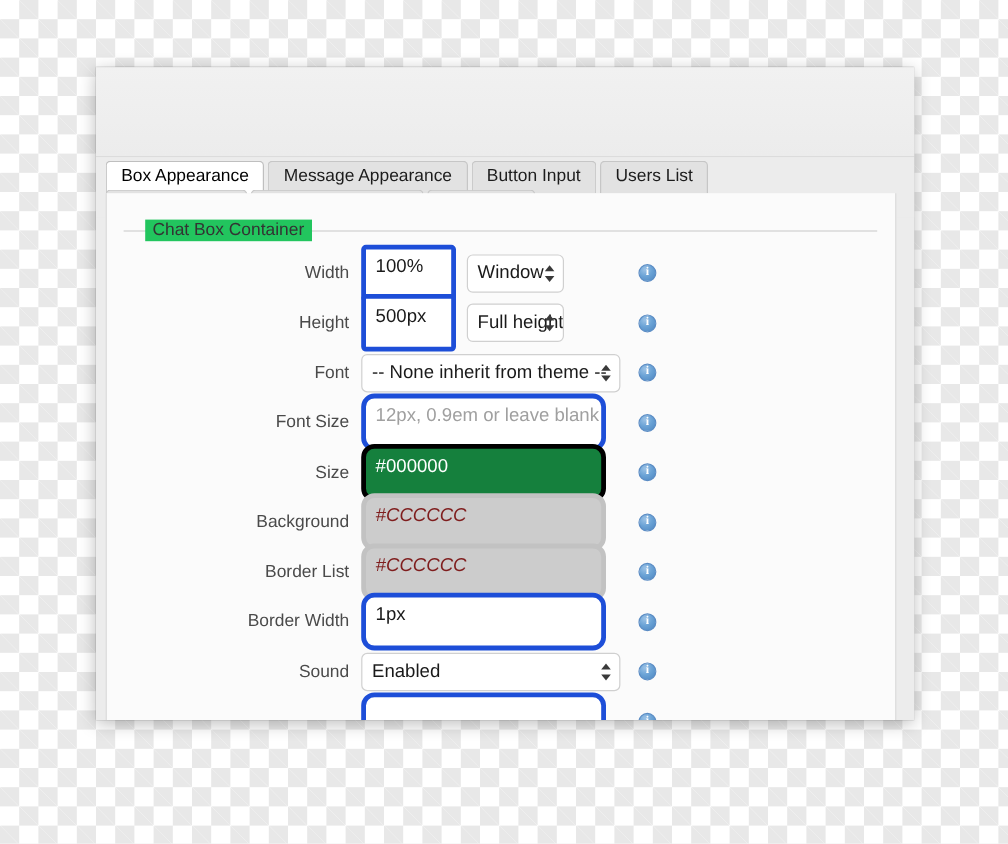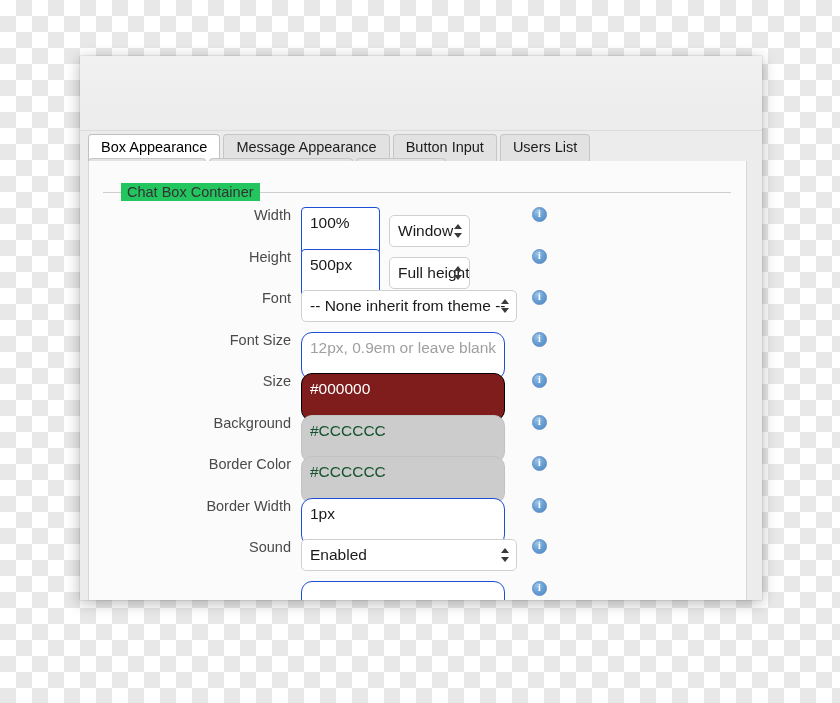--- a/index.html
+++ b/index.html
@@ -125,51 +125,51 @@
   .form {
     position: absolute;
     left: 0;
     top: 46px;
     width: 100%;
   }
   .row {
     position: relative;
     height: 41.5px;
     display: flex;
-    align-items: flex-start;
+    align-items: center;
   }
   .lbl {
     width: 212px;
     text-align: right;
     padding-right: 10px;
     font-size: 14.5px;
     color: #4a4a4a;
     white-space: nowrap;
     box-sizing: border-box;
   }
 
   .field {
     box-sizing: border-box;
     height: 48px;
-    border: 1px solid #1d4ed8;
+    border: 4px solid #1d4ed8;
     border-radius: 4px;
     background: #ffffff;
     font-size: 15.5px;
     color: #1a1a1a;
     padding: 0 8px;
     line-height: 29px;
     overflow: hidden;
     white-space: nowrap;
     font-family: "Liberation Sans", sans-serif;
   }
   .field.small   { width: 79px; }
   .field.wide    { width: 204px; border-radius: 11px; }
   .field.placeholder { color: #a0a0a0; }
-  .field.dark { background: #7f1d1d; color: #ffffff; border-color: #000; }
-  .field.grey { background: #cccccc; color: #14532d; border-color: #c2c2c2; }
+  .field.dark { background: #15803d; color: #ffffff; border-color: #000; }
+  .field.grey { background: #cccccc; color: #7f1d1d; border-color: #c2c2c2; font-style: italic; }
 
   .select {
     box-sizing: border-box;
     position: relative;
     height: 32px;
     border: 1px solid #d0d0d0;
     border-radius: 5px;
     background: #ffffff;
     font-size: 15.5px;
     color: #1a1a1a;
@@ -319,21 +319,21 @@
 
       <div class="row">
         <div class="lbl">Background</div>
         <div class="field-col">
           <div class="field wide grey">#CCCCCC</div>
         </div>
         <div class="info"></div>
       </div>
 
       <div class="row">
-        <div class="lbl">Border Color</div>
+        <div class="lbl">Border List</div>
         <div class="field-col">
           <div class="field wide grey">#CCCCCC</div>
         </div>
         <div class="info"></div>
       </div>
 
       <div class="row">
         <div class="lbl">Border Width</div>
         <div class="field-col">
           <div class="field wide">1px</div>

